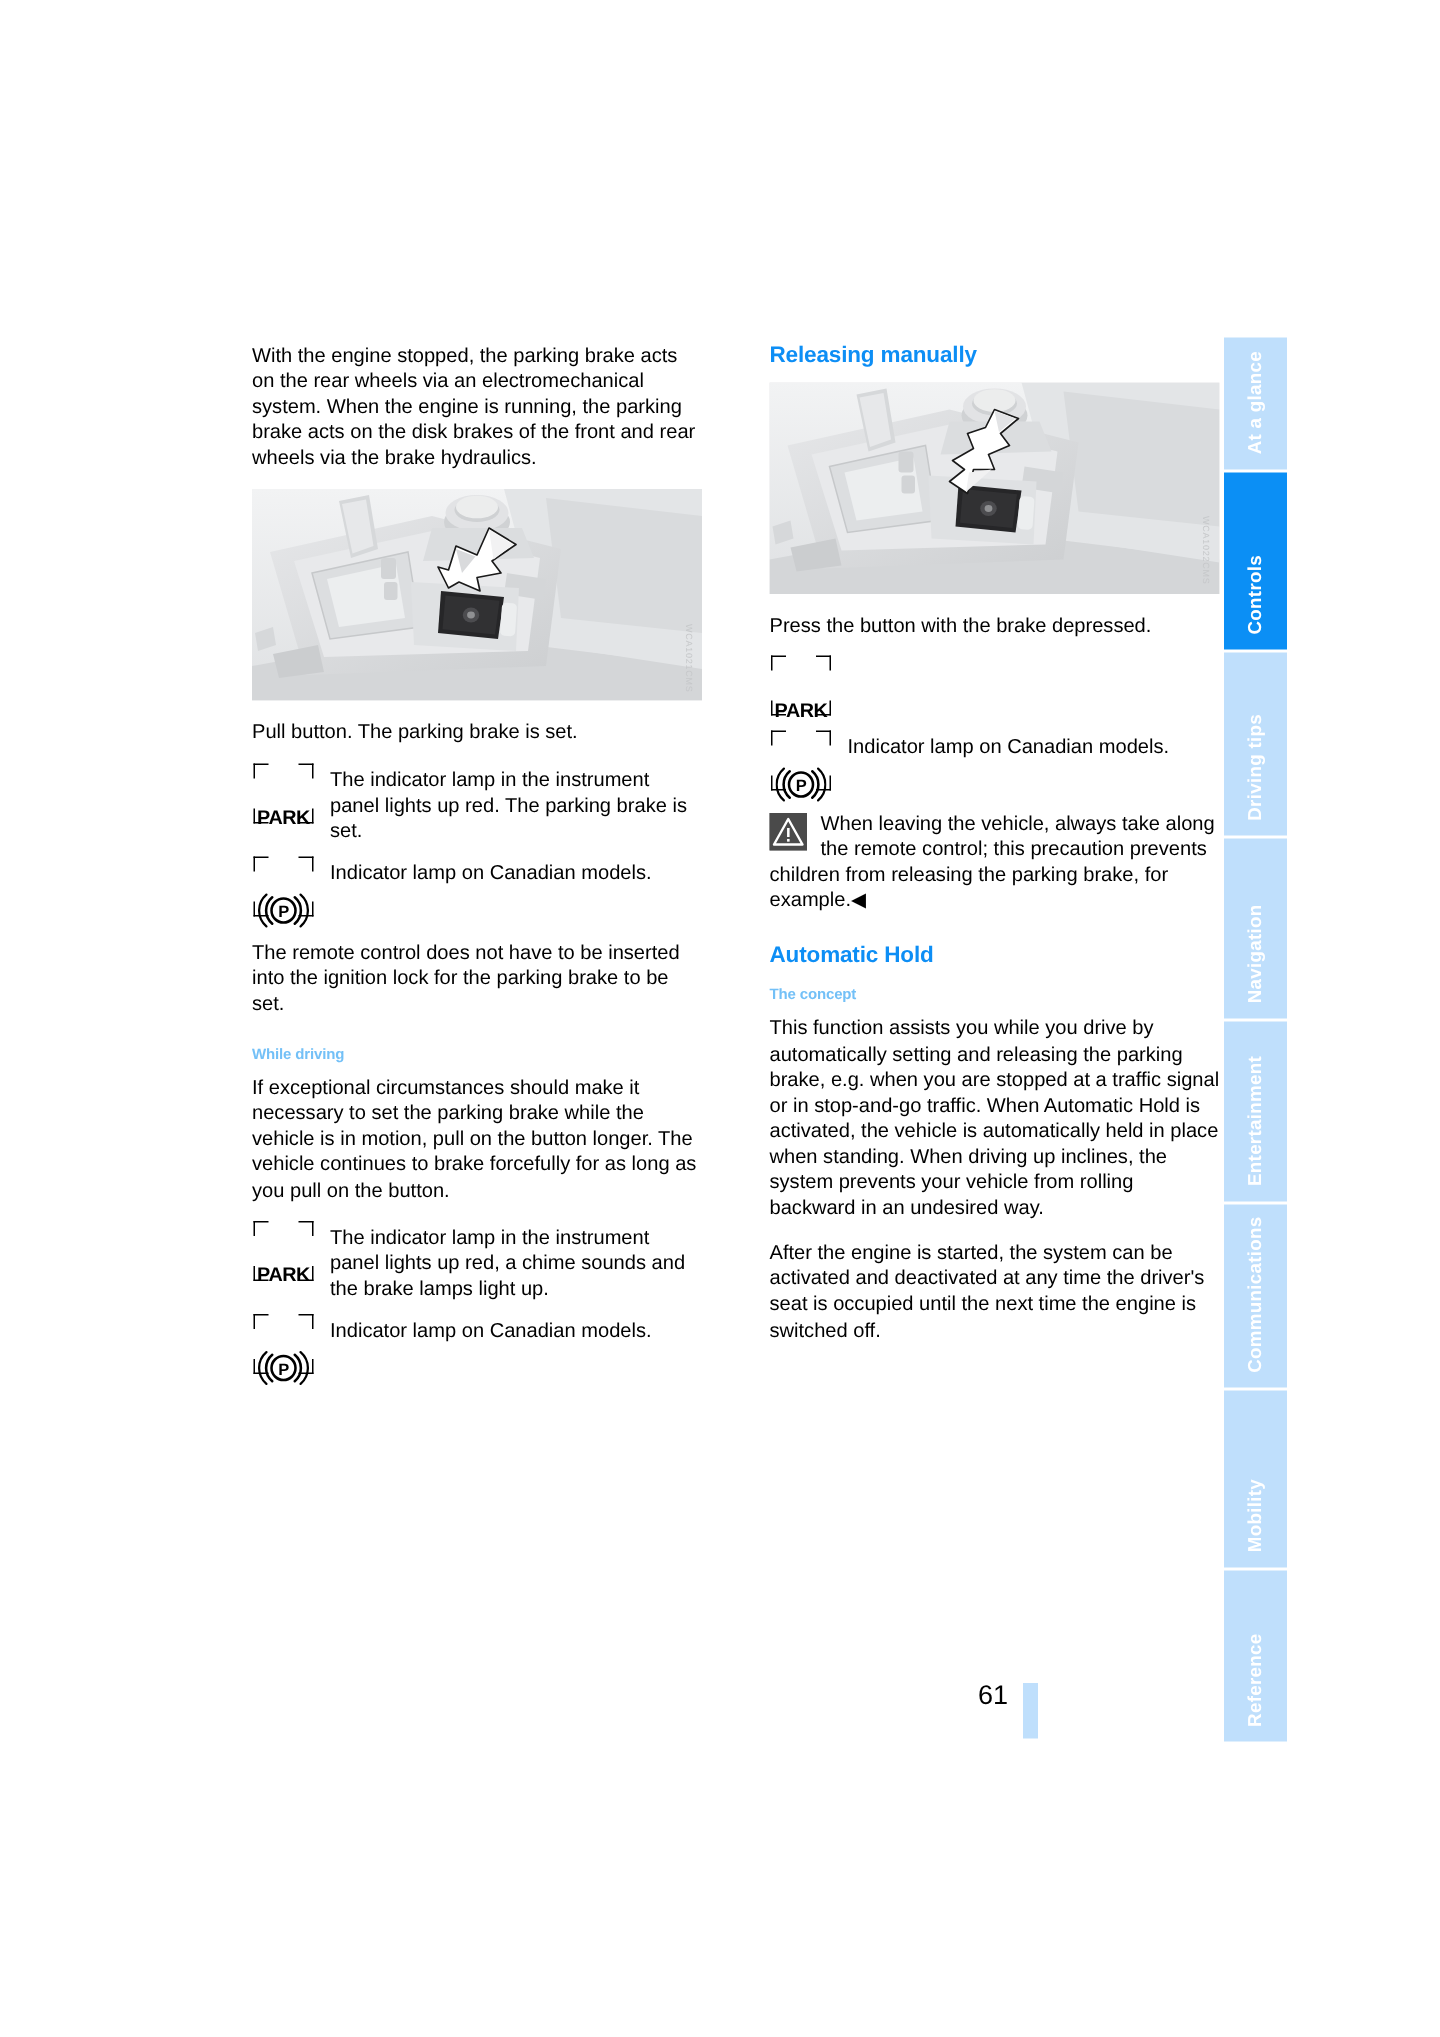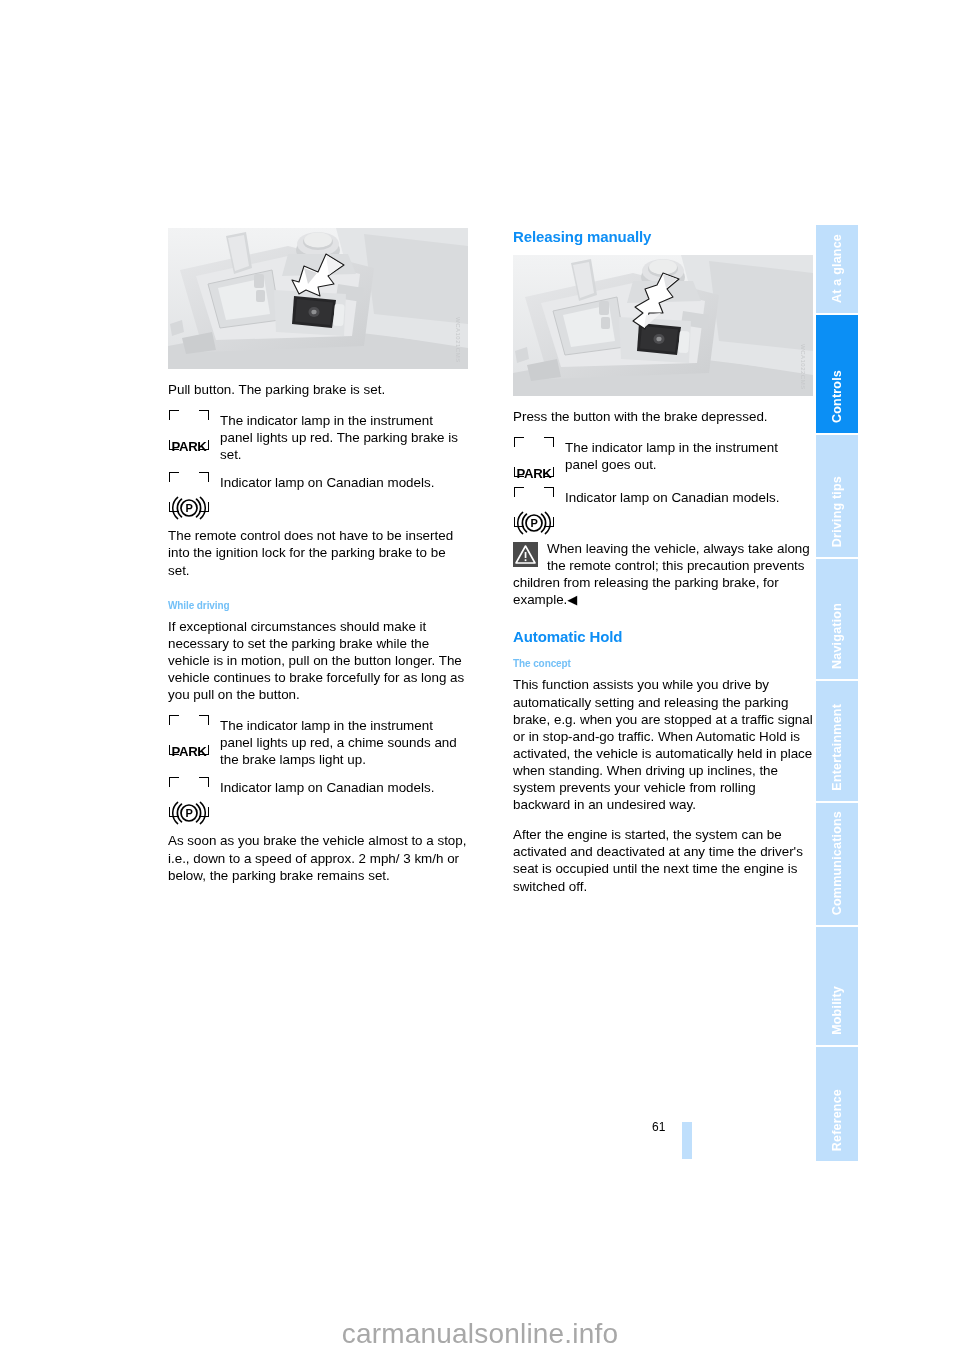--- a/index.html
+++ b/index.html
@@ -171,21 +171,21 @@
   .warn-end {
     font-size: 13px;
     letter-spacing: 0;
   }
 
   
   #page-num {
     position: absolute;
     left: 652px;
     top: 1120px;
-    font-size: 12px;
+    font-size: 18px;
     color: #000;
     font-weight: normal;
   }
   #page-num-bar {
     position: absolute;
     left: 682px;
     top: 1122px;
     width: 10px;
     height: 37px;
     background: #bfdffc;
@@ -229,20 +229,21 @@
     <div class="rail-tab" style="height:118px">
       <span class="rail-label">Mobility</span>
     </div>
     <div class="rail-tab" style="height:114px">
       <span class="rail-label">Reference</span>
     </div>
   </div>
 
   <div class="col" id="col-left">
 
+    <p class="body">With the engine stopped, the parking brake acts on the rear wheels via an electromechanical system. When the engine is running, the parking brake acts on the disk brakes of the front and rear wheels via the brake hydraulics.</p>
 
 
     <div class="photo">
       <svg width="300" height="141" viewBox="0 0 300 141" aria-hidden="true">
         <defs>
           <linearGradient id="lg1" x1="0" y1="0" x2="0" y2="1">
             <stop offset="0" stop-color="#f2f3f4"></stop>
             <stop offset="1" stop-color="#dfe1e3"></stop>
           </linearGradient>
           <linearGradient id="lg2" x1="0" y1="0" x2="1" y2="1">
@@ -362,21 +363,20 @@
             <path d="M9.5,5.2 A11.5,11.5 0 0 0 9.5,22.8" fill="none" stroke="#000" stroke-width="1.7" stroke-linecap="round"></path>
             <path d="M5.6,3.4 A14,14 0 0 0 5.6,24.6" fill="none" stroke="#000" stroke-width="1.5" stroke-linecap="round"></path>
             <path d="M24.5,5.2 A11.5,11.5 0 0 1 24.5,22.8" fill="none" stroke="#000" stroke-width="1.7" stroke-linecap="round"></path>
             <path d="M28.4,3.4 A14,14 0 0 1 28.4,24.6" fill="none" stroke="#000" stroke-width="1.5" stroke-linecap="round"></path>
           </svg>
         </span>
       </div>
       <div class="symtext">Indicator lamp on Canadian models.</div>
     </div>
 
-    <p class="body" style="margin-top:14px">As soon as you brake the vehicle almost to a stop, i.e., down to a speed of approx. 2 mph/ 3 km/h or below, the parking brake remains set.</p>
   </div>
 
   <div class="col" id="col-right">
 
     <h2 class="head first">Releasing manually</h2>
 
     <div class="photo">
       <svg width="300" height="141" viewBox="0 0 300 141" aria-hidden="true">
         <defs>
           <linearGradient id="rg1" x1="0" y1="0" x2="0" y2="1">
@@ -427,21 +427,20 @@
     <p class="body">Press the button with the brake depressed.</p>
 
     <div class="symrow">
       <div class="symbox">
         <span class="brk tl"></span>
           <span class="brk tr"></span>
         <span class="brk bl"></span>
           <span class="brk br"></span>
         <span class="glyph">PARK</span>
       </div>
-      <div class="symtext">The indicator lamp  in the instrument panel goes out.</div>
     </div>
 
     <div class="symrow">
       <div class="symbox">
         <span class="brk tl"></span>
           <span class="brk tr"></span>
         <span class="brk bl"></span>
           <span class="brk br"></span>
         <span class="glyph">
           <svg width="34" height="28" viewBox="0 0 34 28" aria-hidden="true">
@@ -473,15 +472,14 @@
 
     <h3 class="subhead" style="margin-top:4px">The concept</h3>
 
     <p class="body">This function assists you while you drive by automatically setting and releasing the parking brake, e.g. when you are stopped at a traffic signal or in stop-and-go traffic. When Automatic Hold is activated, the vehicle is automatically held in place when standing. When driving up inclines, the system prevents your vehicle from rolling backward in an undesired way.</p>
 
     <p class="body">After the engine is started, the system can be activated and deactivated at any time the driver's seat is occupied until the next time the engine is switched off.</p>
   </div>
 
   <div id="page-num">61</div>
   <div id="page-num-bar"></div>
-  <div id="watermark">carmanualsonline.info</div>
 
 </div>
 
 </body></html>

